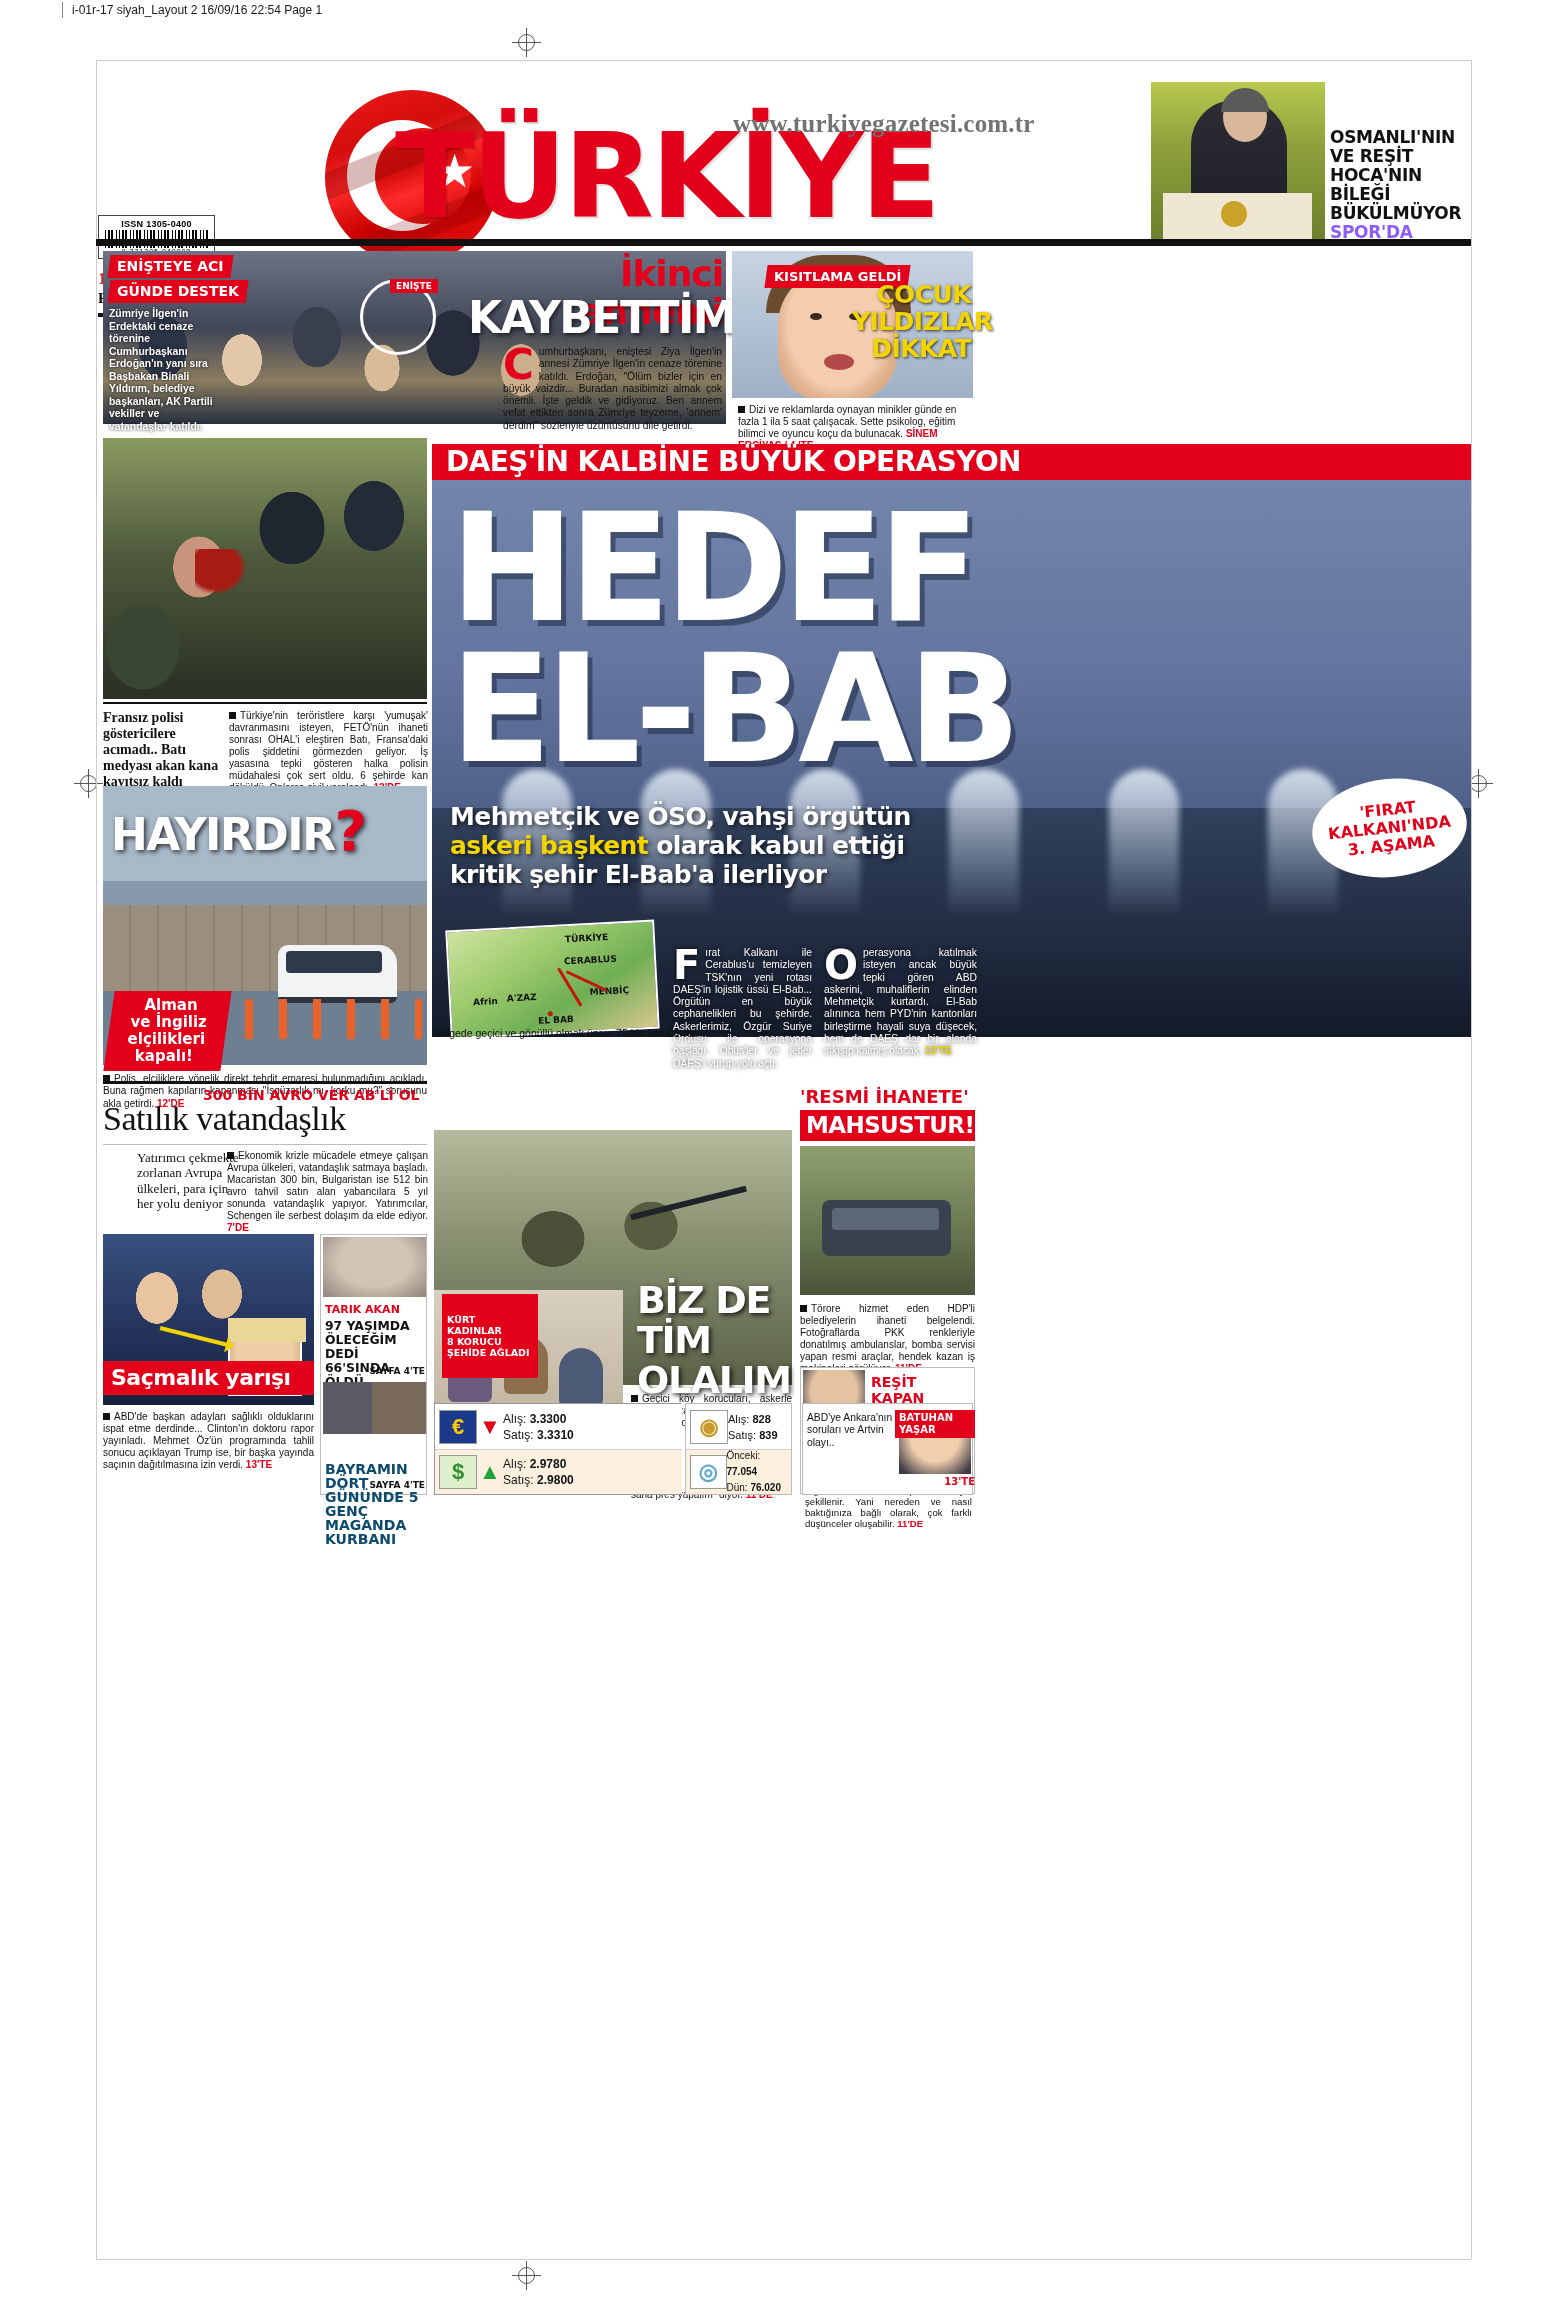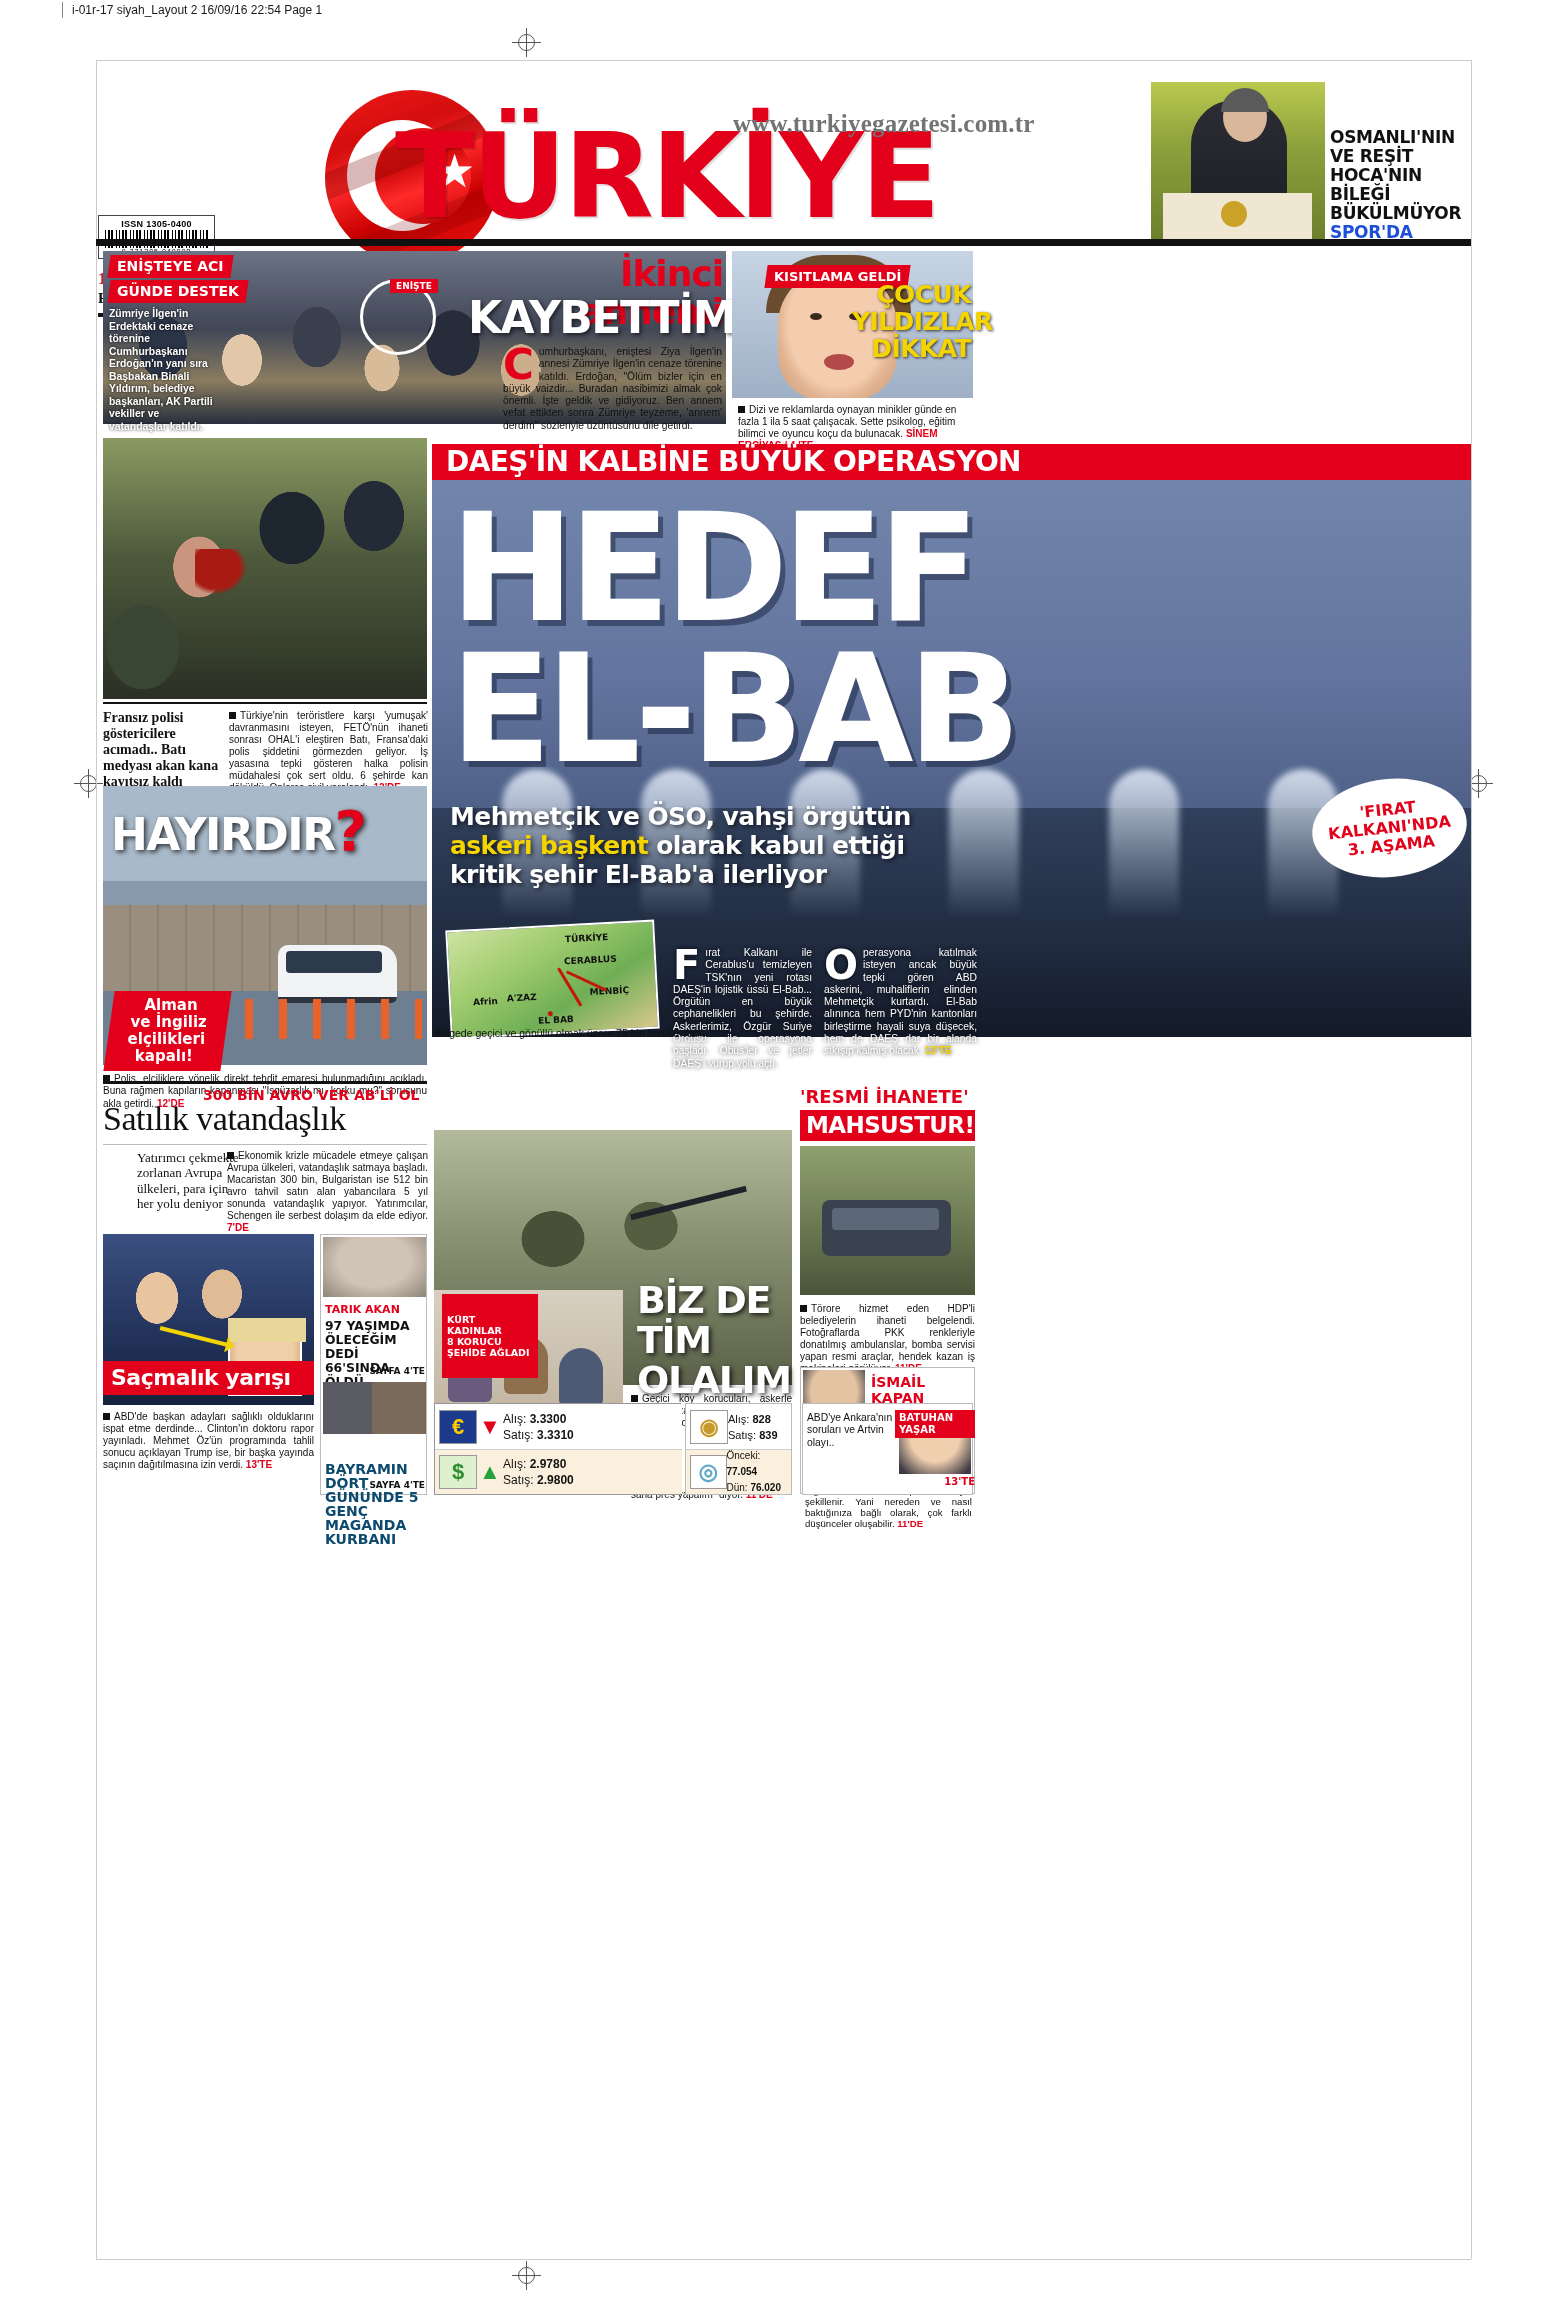--- a/index.html
+++ b/index.html
@@ -130,21 +130,21 @@
   .mp-hair { position:absolute; left:70px; top:6px; width:48px; height:24px; border-radius:24px 24px 0 0; background:#5a5a5a; }
   .mp-podium { position:absolute; left:12px; top:111px; width:149px; height:46px; background:#efe7d2; }
   .mp-logo { position:absolute; left:70px; top:119px; width:26px; height:26px; border-radius:50%; background:#c9a227; }
 
   .sports-teaser {
     position: absolute; left: 1234px; top: 48px; width: 144px;
     font-family: "DejaVu Sans", sans-serif;
     font-weight: 900; font-size: 17px; line-height: 19px;
     color: #111; letter-spacing: -0.3px;
   }
-  .sports-teaser .spor { color: #1d4ed8; }
+  .sports-teaser .spor { color: #8b5cf6; }
   .masthead-rule { position:absolute; left:96px; top:239px; width:1375px; height:7px; background:#111; }
 
   
   .panel { position: absolute; background: #fff; }
   .thinbox { border: 1px solid #bbb; }
   .photo { position: absolute; overflow: hidden; background: #888; }
   .redbadge {
     background: #e2001a; color:#fff; font-family:"DejaVu Sans",sans-serif;
     font-weight:900; display:inline-block; padding: 3px 8px; font-size: 15px;
     line-height: 17px; transform: skewX(-8deg);
@@ -813,21 +813,21 @@
     <div class="r5-veh"></div>
   </div>
   <div class="r5-cap">
     <span class="bullet-sq"></span><span>Törore hizmet eden HDP'li belediyelerin ihaneti belgelendi. Fotoğraflarda PKK renkleriyle donatılmış ambulanslar, bomba servisi yapan resmi araçlar, hendek kazan iş makineleri görülüyor.</span>
     <span class="pgref">11'DE</span>
   </div>
 
   <div class="panel thinbox col-box">
     <div class="col-photo"></div>
     <div class="col-name">
-      <div>İSMAİL</div>
+      <div>REŞİT</div>
       <div>KAPAN</div>
     </div>
     <div class="col-head">Bayram böyle geçti</div>
     <div class="col-rule"></div>
     <div class="col-body">
       <span class="bullet-sq"></span><span>Bayramların nasıl geçtiğine dair umumi kanaat, genellikle medya organlarının verdikleri rapor vasıtasıyla şekillenir. Yani nereden ve nasıl baktığınıza bağlı olarak, çok farklı düşünceler oluşabilir.</span>
       <span class="pgref">11'DE</span>
     </div>
   </div>
 

